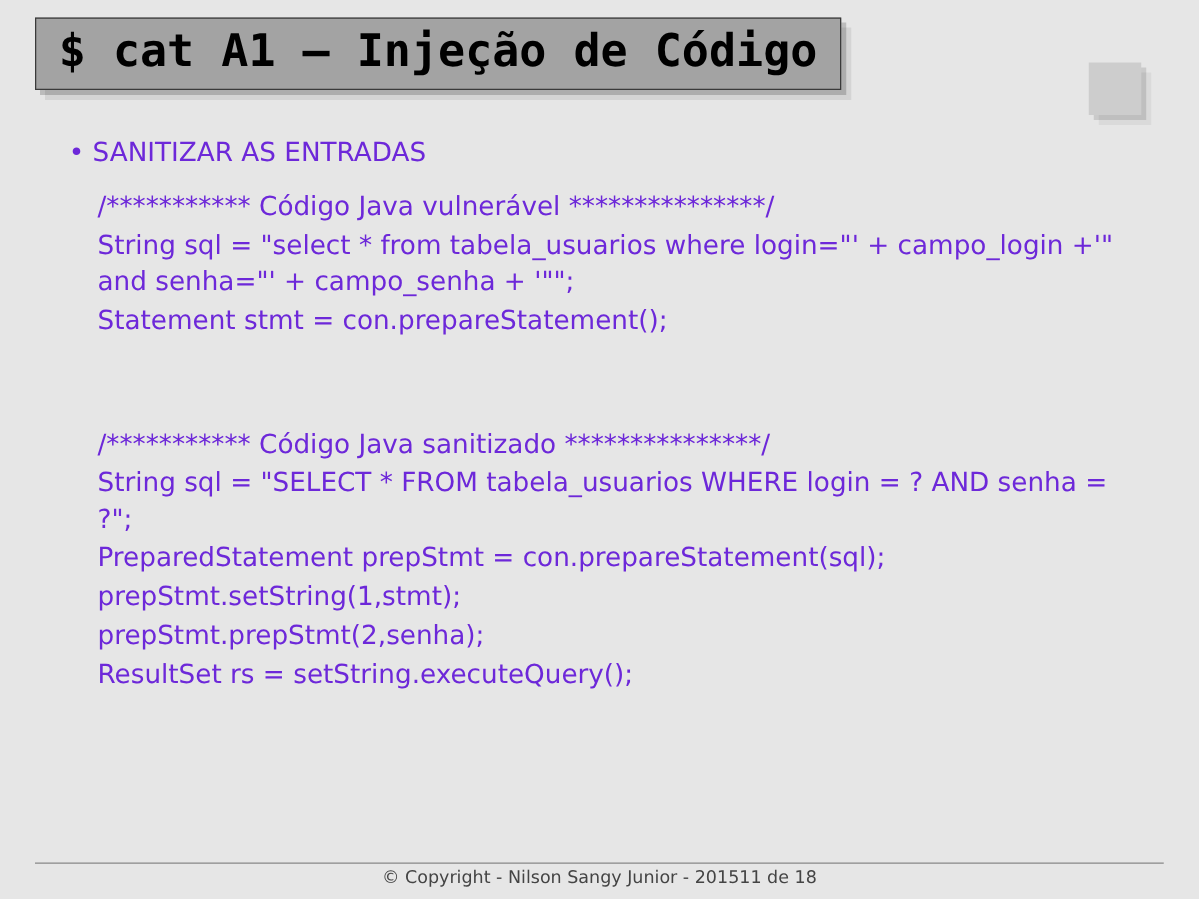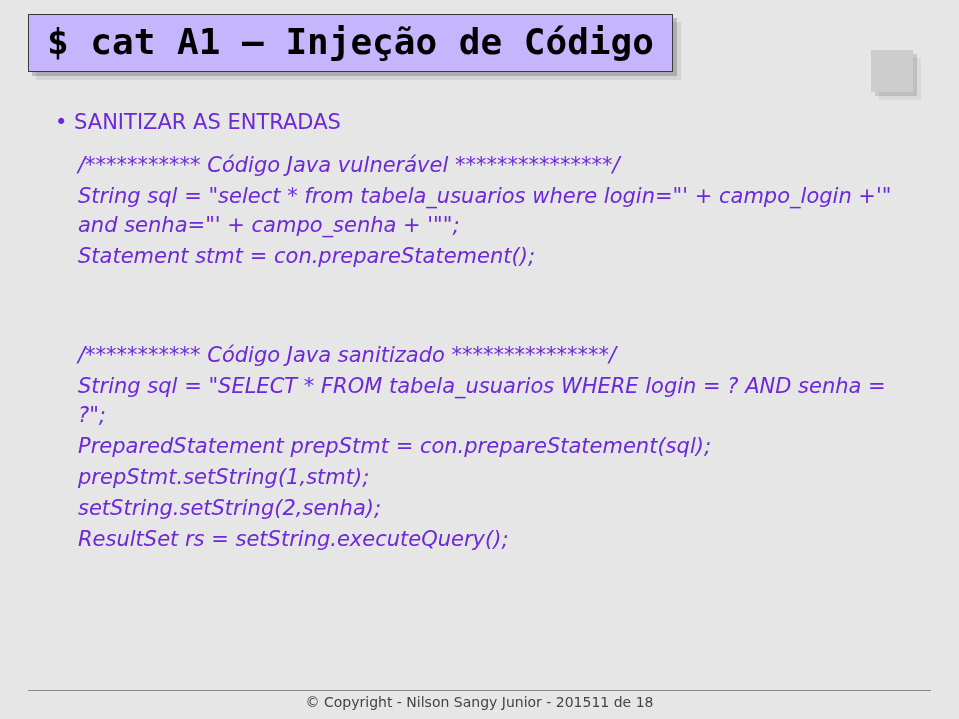--- a/index.html
+++ b/index.html
@@ -13,21 +13,21 @@
   }
   .slide {
     width: 959px;
     height: 719px;
     position: relative;
   }
   .header-box {
     position: absolute;
     top: 14px;
     left: 28px;
-    background: #c4b5fd;
+    background: #a3a3a3;
     border: 1px solid #3a3a3a;
     padding: 6px 18px 9px 18px;
     box-shadow: 4px 4px 0px rgba(0,0,0,0.18), 8px 8px 0px rgba(0,0,0,0.08);
   }
   .header-box h1 {
     font-family: "DejaVu Sans Mono", "Courier New", monospace;
     font-weight: bold;
     font-size: 36px;
     color: #000;
     letter-spacing: 0px;
@@ -44,21 +44,21 @@
   .content {
     position: absolute;
     top: 108px;
     left: 55px;
     right: 55px;
     color: #6d28d9;
     font-size: 21px;
     line-height: 1.38;
   }
   .bullet-line { margin-bottom: 14px; font-size: 21px; }
-  .code-block { margin-left: 23px; margin-bottom: 2px; font-size: 21px; font-style: italic; }
+  .code-block { margin-left: 23px; margin-bottom: 2px; font-size: 21px; }
   .spacer-sm { height: 34px; }
   .footer {
     position: absolute;
     left: 28px;
     right: 28px;
     bottom: 9px;
     border-top: 1px solid #888;
     padding-top: 3px;
     display: flex;
     justify-content: center;
@@ -84,21 +84,21 @@
     <div class="code-block">String sql = "select * from tabela_usuarios where login="' + campo_login +'" and senha="' + campo_senha + '"";</div>
     <div class="code-block">Statement stmt = con.prepareStatement();</div>
 
     <div class="spacer-sm"></div>
     <div class="spacer-sm"></div>
 
     <div class="code-block">/***********   Código Java sanitizado   ***************/</div>
     <div class="code-block">String sql = "SELECT * FROM tabela_usuarios WHERE login = ? AND senha = ?";</div>
     <div class="code-block">PreparedStatement prepStmt = con.prepareStatement(sql);</div>
     <div class="code-block">prepStmt.setString(1,stmt);</div>
-    <div class="code-block">setString.setString(2,senha);</div>
+    <div class="code-block">prepStmt.prepStmt(2,senha);</div>
     <div class="code-block">ResultSet rs = setString.executeQuery();</div>
   </div>
 
   <div class="footer">
     <span>© Copyright - Nilson Sangy Junior - 2015</span>
     <span>11 de 18</span>
   </div>
 
 </div>
 

